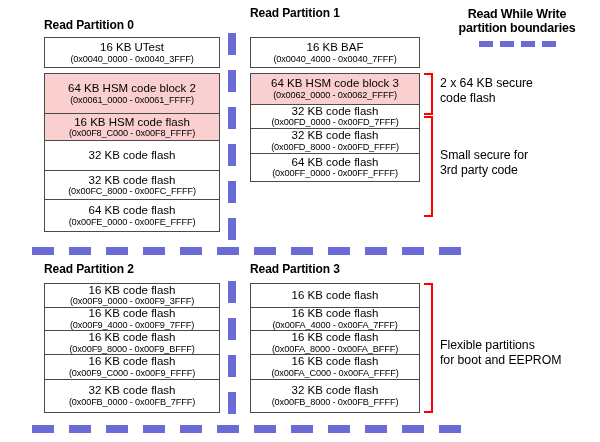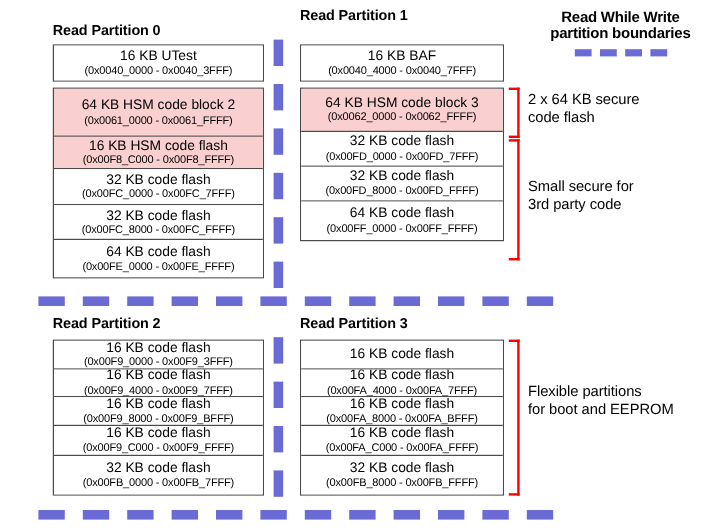--- a/index.html
+++ b/index.html
@@ -155,40 +155,39 @@
     <div class="mrow pink" style="height:41px;">
       <div class="r-main">64 KB HSM code block 2</div>
       <div class="r-addr">(0x0061_0000 - 0x0061_FFFF)</div>
     </div>
     <div class="mrow pink" style="height:27px;">
       <div class="r-main">16 KB HSM code flash</div>
       <div class="r-addr">(0x00F8_C000 - 0x00F8_FFFF)</div>
     </div>
     <div class="mrow" style="height:30px;">
       <div class="r-main">32 KB code flash</div>
-      <div class="r-addr">(0x00FC_0000 - 0x00FC_7FFF)</div>
     </div>
     <div class="mrow" style="height:30px;">
       <div class="r-main">32 KB code flash</div>
       <div class="r-addr">(0x00FC_8000 - 0x00FC_FFFF)</div>
     </div>
     <div class="mrow" style="height:31px;">
       <div class="r-main">64 KB code flash</div>
       <div class="r-addr">(0x00FE_0000 - 0x00FE_FFFF)</div>
     </div>
   </div>
 
   <div class="mbox" style="left:250px; top:37px; width:170px; height:31px;">
     <div class="mrow" style="height:100%;align-items:center;">
       <div class="r-main">16 KB BAF</div>
       <div class="r-addr">(0x0040_4000 - 0x0040_7FFF)</div>
     </div>
   </div>
 
-  <div class="mbox" style="left:250px; top:73px; width:170px; height:128px;">
+  <div class="mbox" style="left:250px; top:73px; width:170px; height:109px;">
     <div class="mrow pink" style="height:41px;">
       <div class="r-main">64 KB HSM code block 3</div>
       <div class="r-addr">(0x0062_0000 - 0x0062_FFFF)</div>
     </div>
     <div class="mrow" style="height:33px;">
       <div class="r-main">32 KB code flash</div>
       <div class="r-addr">(0x00FD_0000 - 0x00FD_7FFF)</div>
     </div>
     <div class="mrow" style="height:33px;">
       <div class="r-main">32 KB code flash</div>
@@ -290,18 +289,18 @@
   <div class="note" style="left:440px; top:76px;">
     <div>2 x 64 KB secure</div>
     <div>code flash</div>
   </div>
 
   <div class="note" style="left:440px; top:148px;">
     <div>Small secure for</div>
     <div>3rd party code</div>
   </div>
 
-  <div class="note" style="left:440px; top:319px;">
+  <div class="note" style="left:440px; top:338px;">
     <div>Flexible partitions</div>
     <div>for boot and EEPROM</div>
   </div>
 
 </div>
 
 </body></html>

